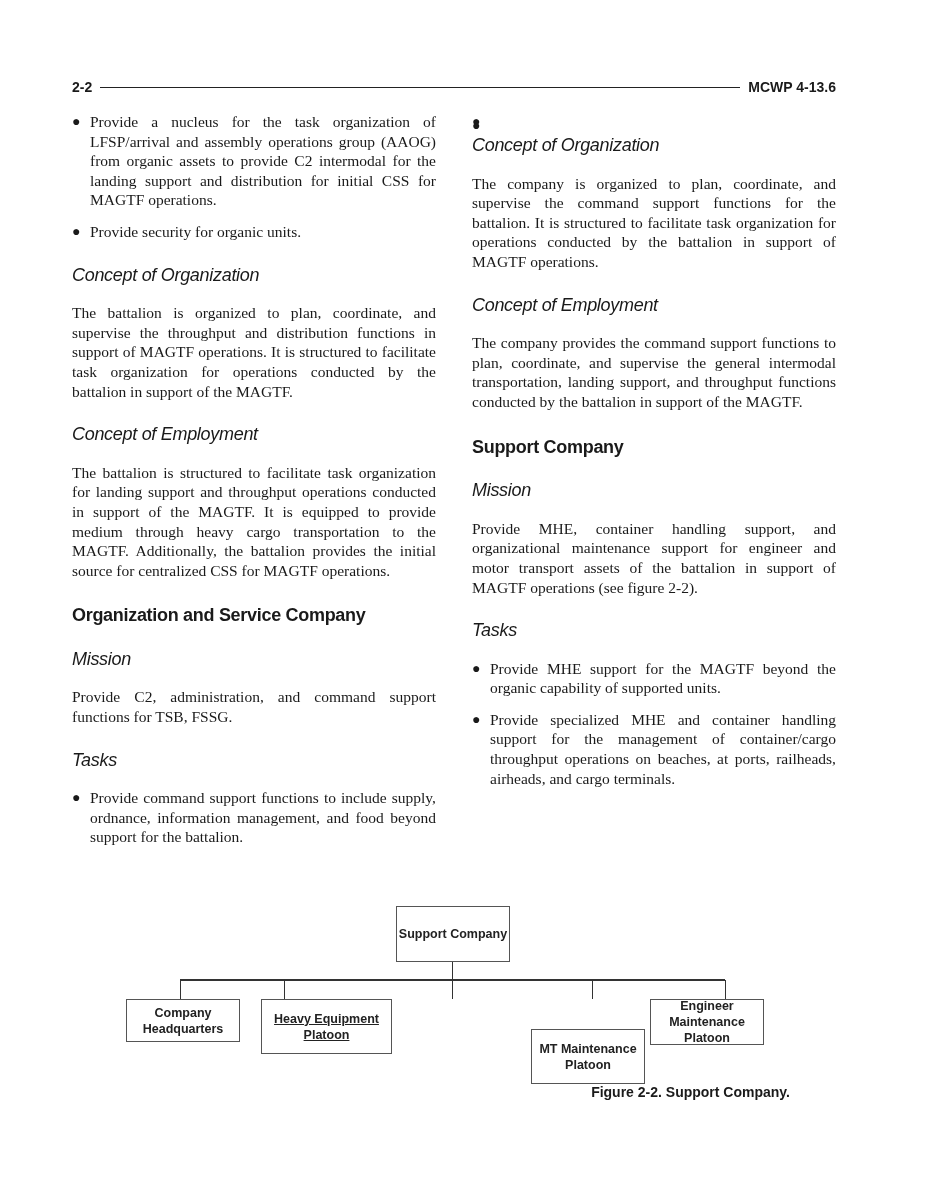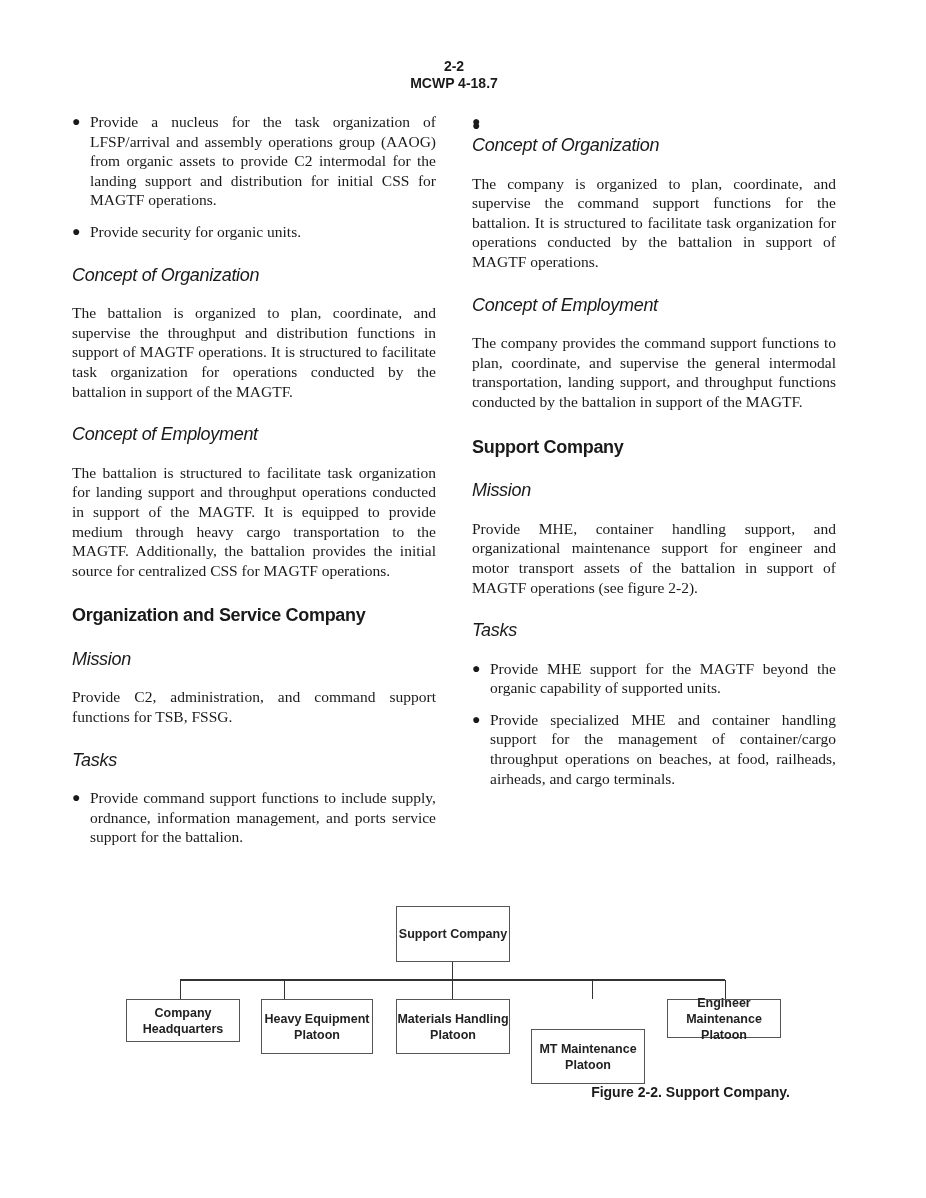--- a/index.html
+++ b/index.html
@@ -1,17 +1,17 @@
 <!DOCTYPE html>
 <html><head>
 <meta charset="utf-8">
 <style>
   html, body { margin: 0; padding: 0; background: #ffffff; }
   body { width: 926px; height: 1198px; position: relative; overflow: hidden; color: #1a1a1a; }
-  .header { position: absolute; top: 58px; left: 72px; width: 764px; height: 22px; display: flex; align-items: center; flex-direction: column; }
+  .header { position: absolute; top: 76px; left: 72px; width: 764px; height: 22px; display: flex; align-items: center; }
   .header .pnum, .header .doc { font-family: "Liberation Sans", sans-serif; font-weight: bold; font-size: 14px; }
   .header .rule { flex: 1; height: 0; border-top: 1px solid #222; margin: 0 8px; }
   .col { position: absolute; top: 112px; font-family: "Liberation Serif", serif; font-size: 15.5px; line-height: 19.6px; }
   .col-left { left: 72px; width: 364px; }
   .col-right { left: 472px; width: 364px; }
   .bullet { position: relative; padding-left: 18px; text-align: justify; margin: 0 0 12px 0; }
   .bullet .dot { position: absolute; left: 0; top: 0; font-size: 14px; }
   .bullet.tight { margin-bottom: 4px; }
   p.body { margin: 2px 0 18px 0; text-align: justify; }
   h3.sub { font-family: "Liberation Sans", sans-serif; font-style: italic; font-weight: normal; font-size: 18px; margin: 24px 0 18px 0; letter-spacing: -0.3px; }
@@ -20,60 +20,59 @@
   .box { position: absolute; border: 1px solid #555; background: #fff; font-family: "Liberation Sans", sans-serif; font-weight: bold; font-size: 12.5px; color: #222; display: flex; align-items: center; justify-content: center; text-align: center; line-height: 16px; box-sizing: border-box; }
   .line { position: absolute; background: #333; }
   .caption { position: absolute; left: 0; top: 184px; width: 670px; text-align: right; font-family: "Liberation Sans", sans-serif; font-weight: bold; font-size: 14px; }
 </style>
 </head>
 <body>
 
 <div class="header">
   <span class="pnum">2-2</span>
   <span class="rule"></span>
-  <span class="doc">MCWP 4-18.7</span>
+  <span class="doc">MCWP 4-13.6</span>
 </div>
 
 <div class="col col-left">
   <div class="bullet"><span class="dot">●</span><span>Provide a nucleus for the task organization of LFSP/arrival and assembly operations group (AAOG) from organic assets to provide C2 intermodal for the landing support and distribution for initial CSS for MAGTF operations.</span></div>
   <div class="bullet"><span class="dot">●</span><span>Provide security for organic units.</span></div>
   <h3 class="sub">Concept of Organization</h3>
   <p class="body">The battalion is organized to plan, coordinate, and supervise the throughput and distribution functions in support of MAGTF operations. It is structured to facilitate task organization for operations conducted by the battalion in support of the MAGTF.</p>
   <h3 class="sub">Concept of Employment</h3>
   <p class="body">The battalion is structured to facilitate task organization for landing support and throughput operations conducted in support of the MAGTF. It is equipped to provide medium through heavy cargo transportation to the MAGTF. Additionally, the battalion provides the initial source for centralized CSS for MAGTF operations.</p>
   <h2 class="sec">Organization and Service Company</h2>
   <h3 class="sub">Mission</h3>
   <p class="body">Provide C2, administration, and command support functions for TSB, FSSG.</p>
   <h3 class="sub">Tasks</h3>
-  <div class="bullet"><span class="dot">●</span><span>Provide command support functions to include supply, ordnance, information management, and ports service support for the battalion.</span></div>
+  <div class="bullet"><span class="dot">●</span><span>Provide command support functions to include supply, ordnance, information management, and food beyond support for the battalion.</span></div>
 </div>
 
 <div class="col col-right">
   <div class="bullet tight"><span class="dot">●</span></div>
   <div class="bullet"><span class="dot">●</span></div>
   <h3 class="sub">Concept of Organization</h3>
   <p class="body">The company is organized to plan, coordinate, and supervise the command support functions for the battalion. It is structured to facilitate task organization for operations conducted by the battalion in support of MAGTF operations.</p>
   <h3 class="sub">Concept of Employment</h3>
   <p class="body">The company provides the command support functions to plan, coordinate, and supervise the general intermodal transportation, landing support, and throughput functions conducted by the battalion in support of the MAGTF.</p>
   <h2 class="sec">Support Company</h2>
   <h3 class="sub">Mission</h3>
   <p class="body">Provide MHE, container handling support, and organizational maintenance support for engineer and motor transport assets of the battalion in support of MAGTF operations (see figure 2-2).</p>
   <h3 class="sub">Tasks</h3>
   <div class="bullet"><span class="dot">●</span><span>Provide MHE support for the MAGTF beyond the organic capability of supported units.</span></div>
-  <div class="bullet"><span class="dot">●</span><span>Provide specialized MHE and container handling support for the management of container/cargo throughput operations on beaches, at food, railheads, airheads, and cargo terminals.</span></div>
+  <div class="bullet"><span class="dot">●</span><span>Provide specialized MHE and container handling support for the management of container/cargo throughput operations on beaches, at ports, railheads, airheads, and cargo terminals.</span></div>
 </div>
 
 <div class="figure">
   <div class="box" style="left:276px; top:6px; width:114px; height:56px;">Support Company</div>
   <div class="line" style="left:332px; top:62px; width:1px; height:18px;"></div>
   <div class="line" style="left:60px; top:79px; width:545px; height:2px;"></div>
   <div class="line" style="left:60px; top:80px; width:1px; height:19px;"></div>
   <div class="line" style="left:164px; top:80px; width:1px; height:19px;"></div>
   <div class="line" style="left:332px; top:80px; width:1px; height:19px;"></div>
   <div class="line" style="left:472px; top:80px; width:1px; height:19px;"></div>
   <div class="line" style="left:605px; top:80px; width:1px; height:19px;"></div>
   <div class="box" style="left:6px; top:99px; width:114px; height:43px;">Company Headquarters</div>
-  <div class="box" style="left:141px; top:99px; width:112px; height:55px;">Heavy Equipment Platoon</div>
-  <div class="box" style="left:276px; top:99px; width:114px; height:55px;">Materials Handling Platoon</div>
+  <div class="box" style="left:141px; top:99px; width:131px; height:55px;text-decoration:underline;">Heavy Equipment Platoon</div>
   <div class="box" style="left:411px; top:99px; width:114px; height:55px;margin-top:30px;">MT Maintenance Platoon</div>
-  <div class="box" style="left:547px; top:99px; width:114px; height:39px;">Engineer Maintenance Platoon</div>
+  <div class="box" style="left:530px; top:99px; width:114px; height:46px;">Engineer Maintenance Platoon</div>
   <div class="caption">Figure 2-2. Support Company.</div>
 </div>
 
 </body></html>

